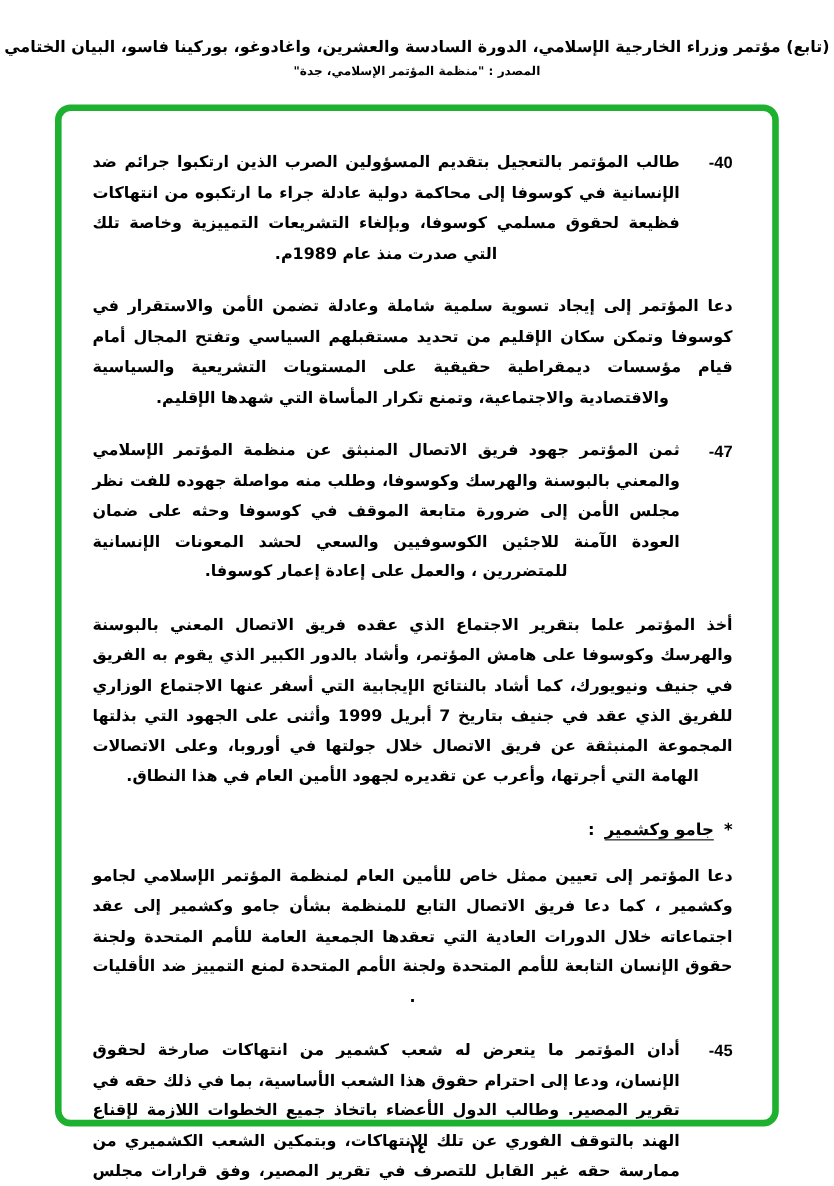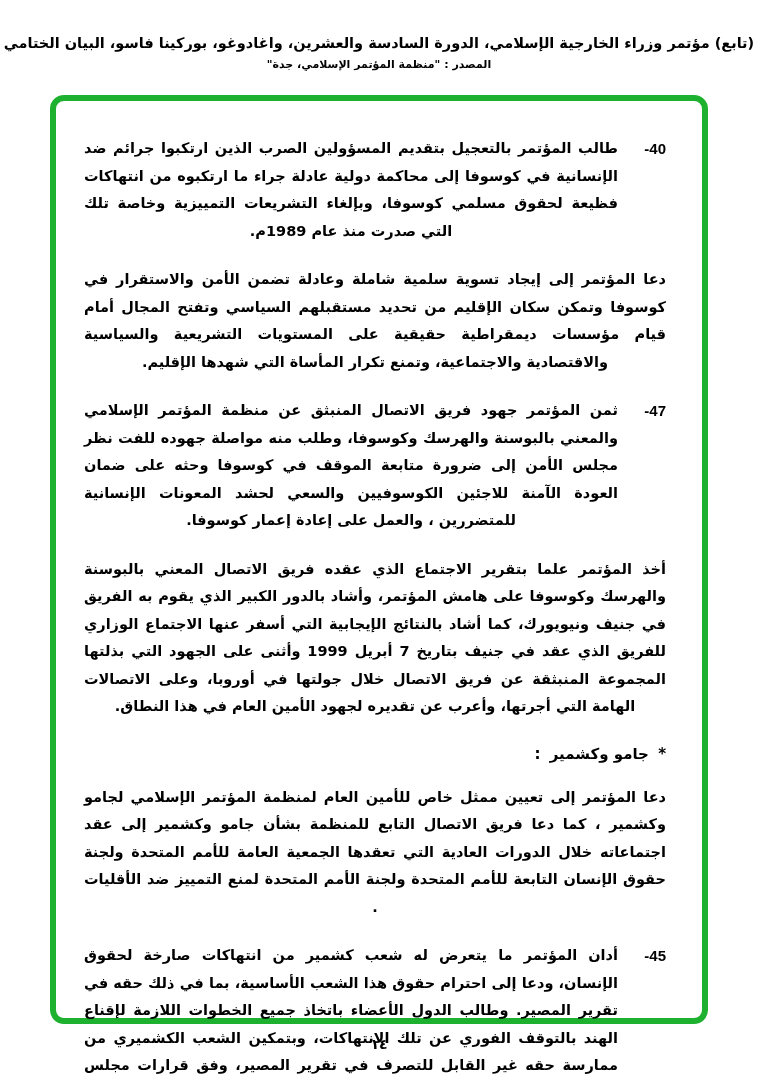--- a/index.html
+++ b/index.html
@@ -70,21 +70,21 @@
   }
   .section-heading {
     direction: rtl;
     text-align: right;
     font-size: 15px;
     font-weight: bold;
     margin: 3px 0 18px 0;
     line-height: 24px;
   }
   .section-heading .marker { text-decoration: none; padding-left: 4px; }
-  .section-heading .title-text { text-underline-offset: 4px; }
+  .section-heading .title-text { text-decoration: underline; text-underline-offset: 4px; }
   .section-heading .colon { text-decoration: none; padding-right: 4px; }
   .page-number {
     position: absolute;
     top: 1036px;
     left: 0;
     width: 758px;
     text-align: center;
     font-size: 14px;
     font-weight: bold;
     letter-spacing: 2px;

